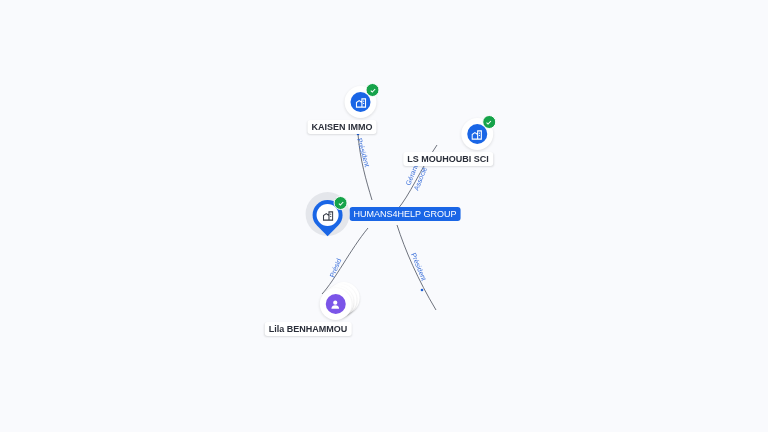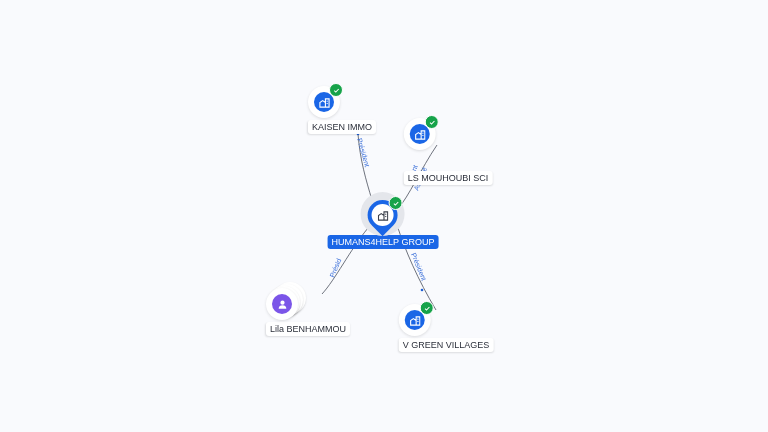--- a/index.html
+++ b/index.html
@@ -33,22 +33,23 @@
       fill: #3b6fd9;
       font-family: "Liberation Sans", sans-serif;
     }
     .arrow-dot {
       fill: #1f5fd6;
     }
     .node {
       position: absolute;
       display: flex;
       flex-direction: column;
-      align-items: flex-start;
+      align-items: flex-end;
       transform: translate(-50%, 0);
+      font-weight: bold;
     }
     .node-circle {
       position: relative;
       width: 32px;
       height: 32px;
       border-radius: 50%;
       background: #ffffff;
       box-shadow: 0 1px 3px rgba(0,0,0,0.12);
       display: flex;
       align-items: center;
@@ -98,21 +99,21 @@
       background: #ffffff;
       box-shadow: 0 1px 2px rgba(0,0,0,0.15);
     }
     
     .center-node {
       position: absolute;
       left: 383px;
       top: 192px;
       transform: translate(-50%, 0);
       display: flex;
-      flex-direction: column;
+      flex-direction: row;
       align-items: center;
     }
     .center-halo {
       position: relative;
       width: 44px;
       height: 44px;
       border-radius: 50%;
       background: #e4e6eb;
       display: flex;
       align-items: center;
@@ -206,21 +207,21 @@
       </div>
       <div class="check-badge">
         <svg width="7" height="7" viewBox="0 0 8 8">
             <path d="M1.5 4.2l1.7 1.6L6.5 2.3" fill="none" stroke="#fff" stroke-width="1.2"></path>
           </svg>
       </div>
     </div>
     <div class="node-label">KAISEN IMMO</div>
   </div>
 
-  <div class="node" style="left:448px; top:118px;gap:19px;">
+  <div class="node" style="left:448px; top:118px;">
     <div class="node-circle">
       <div class="node-inner">
         <svg width="11" height="11" viewBox="0 0 12 12">
             <path d="M1 11V6l3-2 3 2v5H1zM7 11V2h4v9H7z" fill="none" stroke="#fff" stroke-width="1.2"></path>
             <rect x="8.3" y="4" width="1.2" height="1.2" fill="#fff"></rect>
             <rect x="8.3" y="6.5" width="1.2" height="1.2" fill="#fff"></rect>
           </svg>
       </div>
       <div class="check-badge">
         <svg width="7" height="7" viewBox="0 0 8 8">
@@ -241,37 +242,20 @@
           <svg width="11" height="11" viewBox="0 0 12 12">
               <circle cx="6" cy="4" r="2.3" fill="#fff"></circle>
               <path d="M1.8 10.5c0-2.3 1.9-3.6 4.2-3.6s4.2 1.3 4.2 3.6z" fill="#fff"></path>
             </svg>
         </div>
       </div>
     </div>
     <div class="node-label">Lila BENHAMMOU</div>
   </div>
 
-  <div class="node" style="left:446px; top:304px;">
-    <div class="node-circle">
-      <div class="node-inner">
-        <svg width="11" height="11" viewBox="0 0 12 12">
-            <path d="M1 11V6l3-2 3 2v5H1zM7 11V2h4v9H7z" fill="none" stroke="#fff" stroke-width="1.2"></path>
-            <rect x="8.3" y="4" width="1.2" height="1.2" fill="#fff"></rect>
-            <rect x="8.3" y="6.5" width="1.2" height="1.2" fill="#fff"></rect>
-          </svg>
-      </div>
-      <div class="check-badge">
-        <svg width="7" height="7" viewBox="0 0 8 8">
-            <path d="M1.5 4.2l1.7 1.6L6.5 2.3" fill="none" stroke="#fff" stroke-width="1.2"></path>
-          </svg>
-      </div>
-    </div>
-    <div class="node-label">V GREEN VILLAGES</div>
-  </div>
 
   <div class="center-node">
     <div class="center-halo">
       <div class="center-pin">
         <div class="center-pin-inner">
           <svg width="11" height="11" viewBox="0 0 12 12">
               <path d="M1 11V6l3-2 3 2v5H1zM7 11V2h4v9H7z" fill="none" stroke="#3a3f4a" stroke-width="1.2"></path>
               <rect x="8.3" y="4" width="1.2" height="1.2" fill="#3a3f4a"></rect>
               <rect x="8.3" y="6.5" width="1.2" height="1.2" fill="#3a3f4a"></rect>
             </svg>

